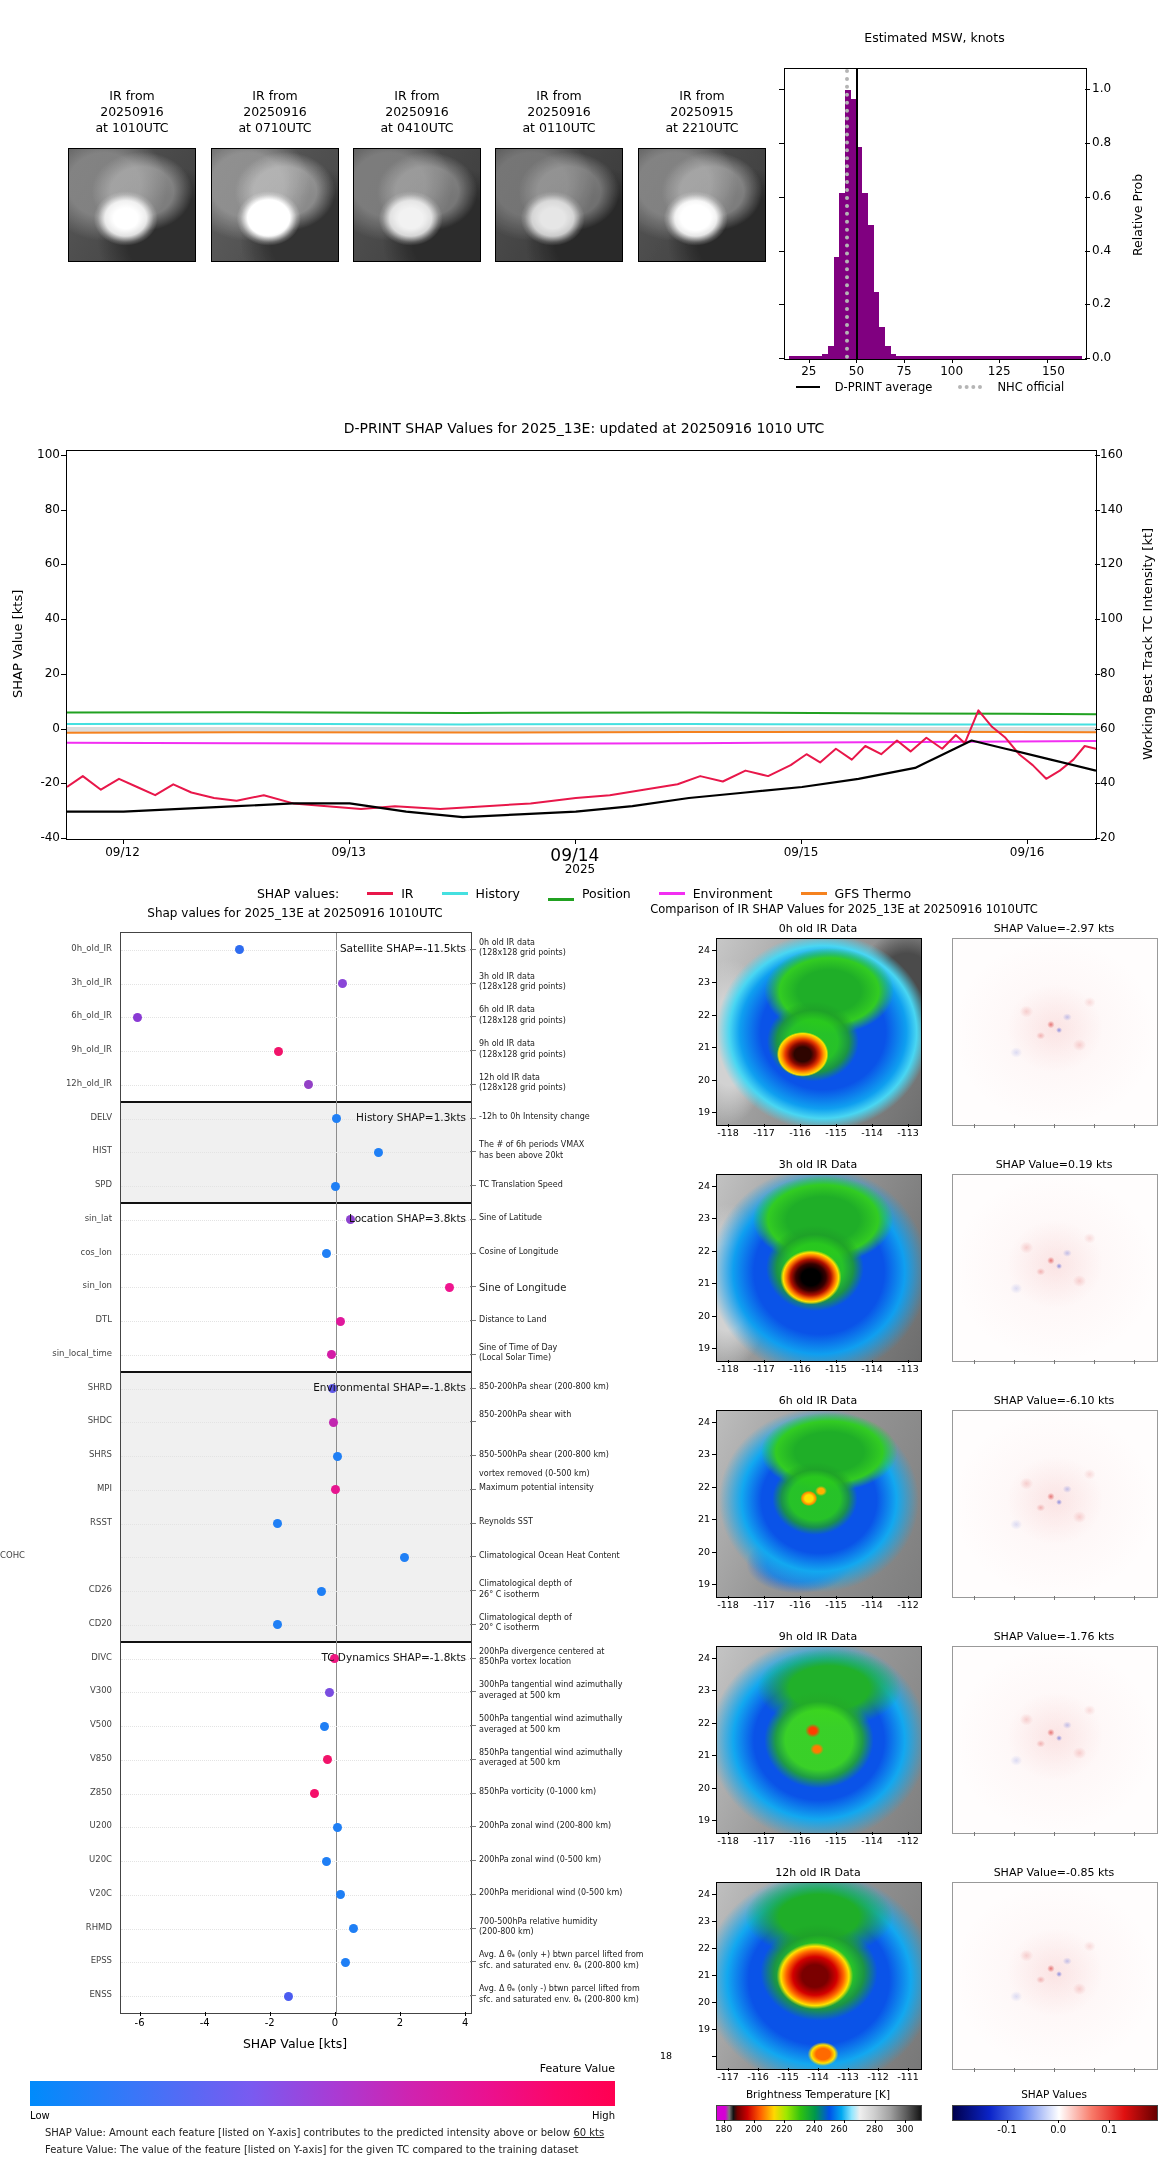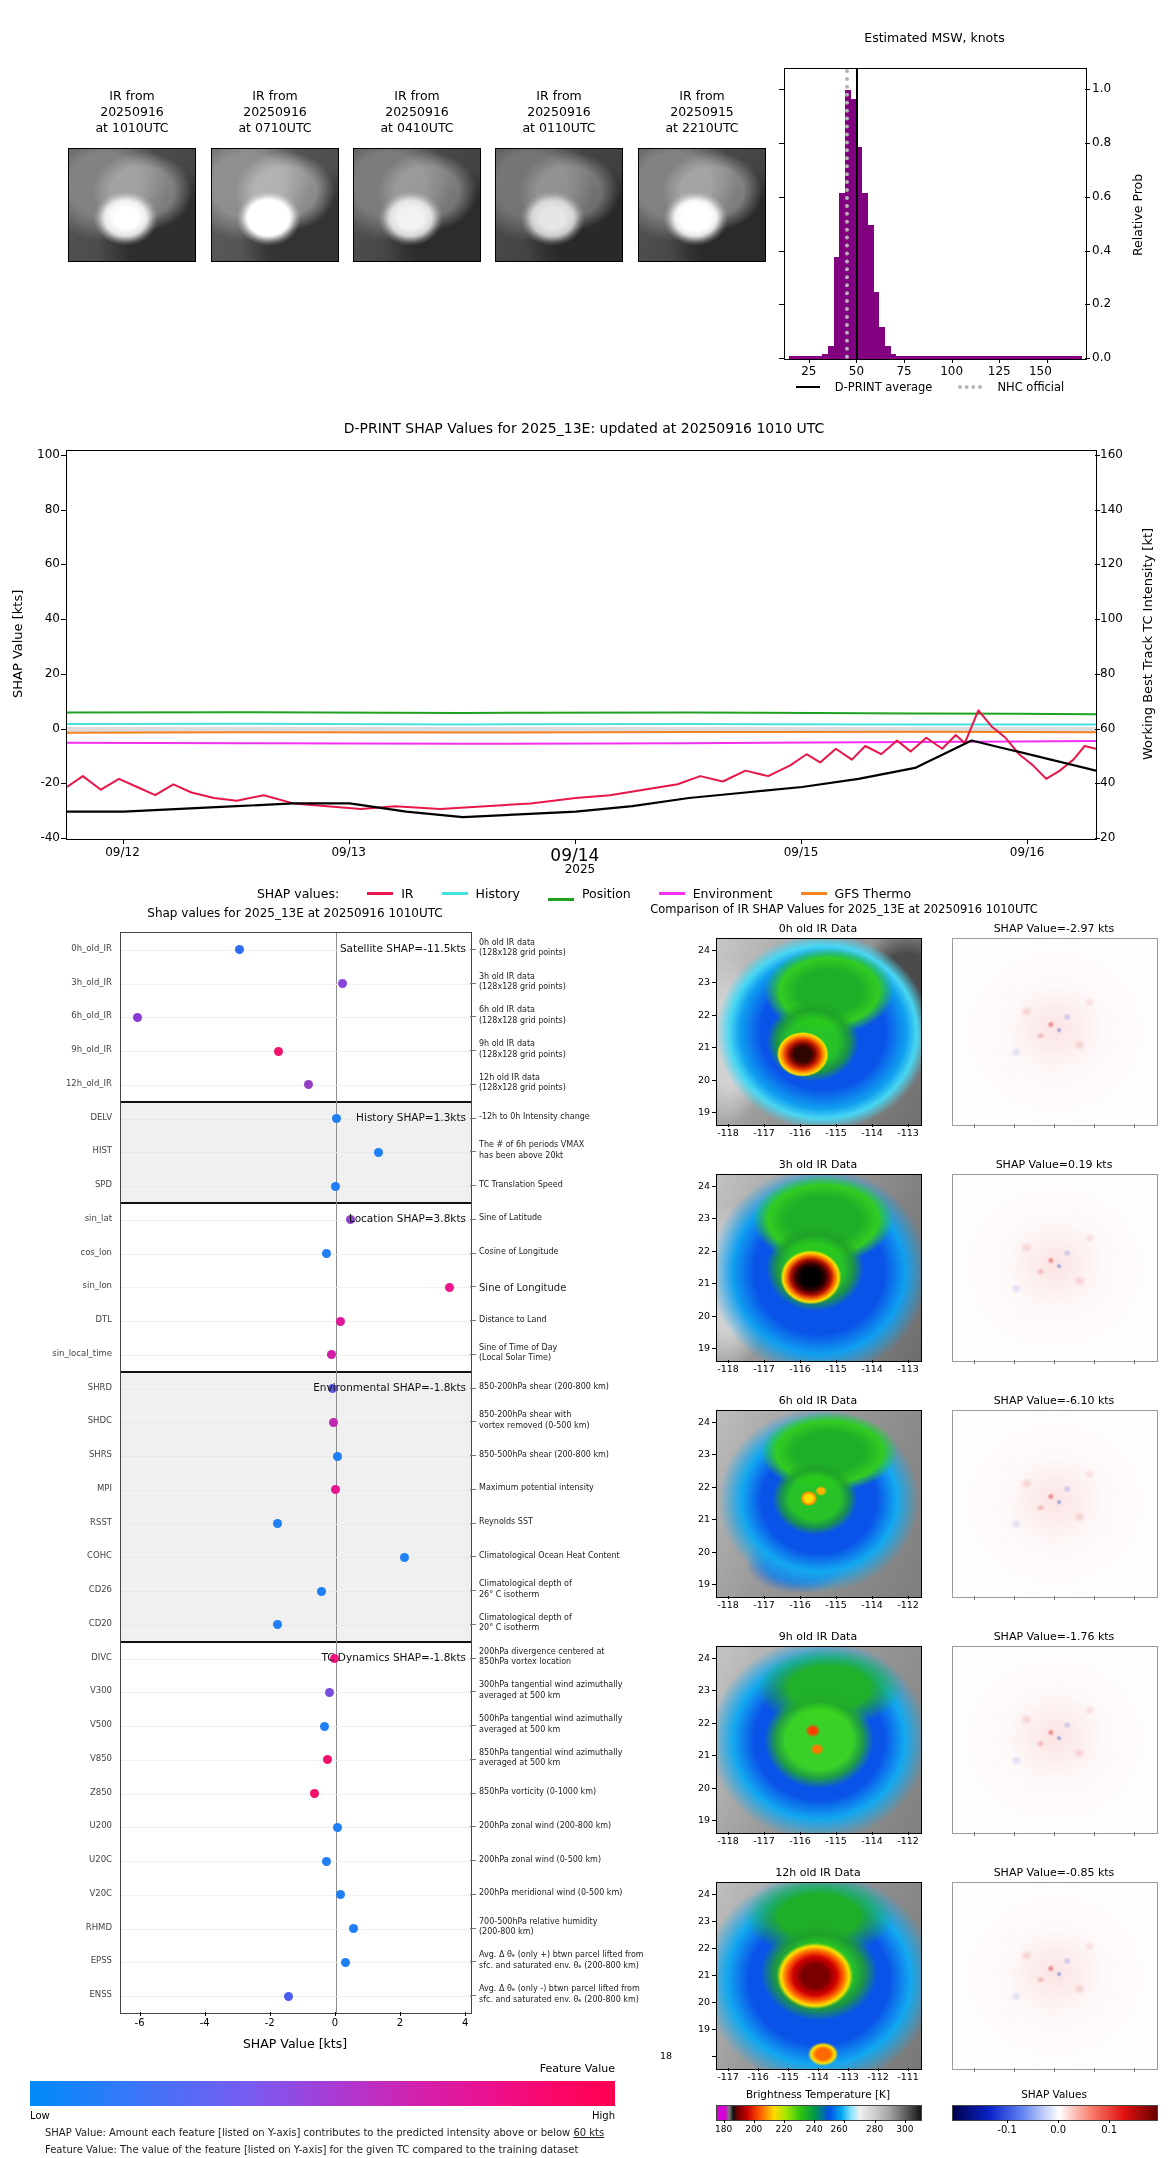--- a/index.html
+++ b/index.html
@@ -280,21 +280,21 @@
 <div style="position: absolute; left: 790.766px; top: 364px; width: 36px; text-align: center; font-size: 12px;">25</div>
     <div style="position: absolute; left: 808.766px; top: 359px; width: 1px; height: 4px; background: rgb(0, 0, 0);"></div>
     <div style="position: absolute; left: 838.392px; top: 364px; width: 36px; text-align: center; font-size: 12px;">50</div>
     <div style="position: absolute; left: 856.392px; top: 359px; width: 1px; height: 4px; background: rgb(0, 0, 0);"></div>
     <div style="position: absolute; left: 886.019px; top: 364px; width: 36px; text-align: center; font-size: 12px;">75</div>
     <div style="position: absolute; left: 904.019px; top: 359px; width: 1px; height: 4px; background: rgb(0, 0, 0);"></div>
     <div style="position: absolute; left: 933.646px; top: 364px; width: 36px; text-align: center; font-size: 12px;">100</div>
     <div style="position: absolute; left: 951.646px; top: 359px; width: 1px; height: 4px; background: rgb(0, 0, 0);"></div>
     <div style="position: absolute; left: 981.272px; top: 364px; width: 36px; text-align: center; font-size: 12px;">125</div>
     <div style="position: absolute; left: 999.272px; top: 359px; width: 1px; height: 4px; background: rgb(0, 0, 0);"></div>
-    <div style="position: absolute; left: 1028.9px; top: 364px; width: 36px; text-align: left; font-size: 12px;">150</div>
+    <div style="position: absolute; left: 1028.9px; top: 364px; width: 36px; text-align: right; font-size: 12px;">150</div>
     <div style="position: absolute; left: 1046.9px; top: 359px; width: 1px; height: 4px; background: rgb(0, 0, 0);"></div>
     <div style="position: absolute; left: 1092px; top: 350px; width: 34px; font-size: 12px;">0.0</div>
     <div style="position: absolute; left: 1085px; top: 358px; width: 5px; height: 1px; background: rgb(0, 0, 0);"></div>
     <div style="position: absolute; left: 779px; top: 358px; width: 5px; height: 1px; background: rgb(0, 0, 0);"></div>
     <div style="position: absolute; left: 1092px; top: 296.296px; width: 34px; font-size: 12px;">0.2</div>
     <div style="position: absolute; left: 1085px; top: 304.296px; width: 5px; height: 1px; background: rgb(0, 0, 0);"></div>
     <div style="position: absolute; left: 779px; top: 304.296px; width: 5px; height: 1px; background: rgb(0, 0, 0);"></div>
     <div style="position: absolute; left: 1092px; top: 242.593px; width: 34px; font-size: 12px;">0.4</div>
     <div style="position: absolute; left: 1085px; top: 250.593px; width: 5px; height: 1px; background: rgb(0, 0, 0);"></div>
     <div style="position: absolute; left: 779px; top: 250.593px; width: 5px; height: 1px; background: rgb(0, 0, 0);"></div>
@@ -422,39 +422,39 @@
     </div>
     <div style="position: absolute; left: 470px; top: 1353.88px; width: 6px; height: 1px; background: rgb(119, 119, 119);"></div>
     <div style="position: absolute; left: 0px; top: 1381.62px; width: 112px; text-align: right; font-size: 8.5px; color: rgb(68, 68, 68);">SHRD</div>
     <div style="position: absolute; left: 479px; top: 1382.12px; width: 250px; font-size: 8px; line-height: 1.32; color: rgb(34, 34, 34);">
       <div style="position: relative;">850-200hPa shear (200-800 km)</div>
     </div>
     <div style="position: absolute; left: 470px; top: 1387.62px; width: 6px; height: 1px; background: rgb(119, 119, 119);"></div>
     <div style="position: absolute; left: 0px; top: 1415.38px; width: 112px; text-align: right; font-size: 8.5px; color: rgb(68, 68, 68);">SHDC</div>
     <div style="position: absolute; left: 479px; top: 1410.38px; width: 250px; font-size: 8px; line-height: 1.32; color: rgb(34, 34, 34);">
       <div style="position: relative;">850-200hPa shear with</div>
-      <div style="position: relative;">vortex removed (0-500 km)</div>
+      <div style="position: relative; margin-top: 48px;">vortex removed (0-500 km)</div>
     </div>
     <div style="position: absolute; left: 470px; top: 1421.38px; width: 6px; height: 1px; background: rgb(119, 119, 119);"></div>
     <div style="position: absolute; left: 0px; top: 1449.12px; width: 112px; text-align: right; font-size: 8.5px; color: rgb(68, 68, 68);">SHRS</div>
     <div style="position: absolute; left: 479px; top: 1449.62px; width: 250px; font-size: 8px; line-height: 1.32; color: rgb(34, 34, 34);">
       <div style="position: relative;">850-500hPa shear (200-800 km)</div>
     </div>
     <div style="position: absolute; left: 470px; top: 1455.12px; width: 6px; height: 1px; background: rgb(119, 119, 119);"></div>
     <div style="position: absolute; left: 0px; top: 1482.88px; width: 112px; text-align: right; font-size: 8.5px; color: rgb(68, 68, 68);">MPI</div>
     <div style="position: absolute; left: 479px; top: 1483.38px; width: 250px; font-size: 8px; line-height: 1.32; color: rgb(34, 34, 34);">
       <div style="position: relative;">Maximum potential intensity</div>
     </div>
     <div style="position: absolute; left: 470px; top: 1488.88px; width: 6px; height: 1px; background: rgb(119, 119, 119);"></div>
     <div style="position: absolute; left: 0px; top: 1516.62px; width: 112px; text-align: right; font-size: 8.5px; color: rgb(68, 68, 68);">RSST</div>
     <div style="position: absolute; left: 479px; top: 1517.12px; width: 250px; font-size: 8px; line-height: 1.32; color: rgb(34, 34, 34);">
       <div style="position: relative;">Reynolds SST</div>
     </div>
     <div style="position: absolute; left: 470px; top: 1522.62px; width: 6px; height: 1px; background: rgb(119, 119, 119);"></div>
-    <div style="position: absolute; left: 0px; top: 1550.38px; width: 112px; text-align: right; font-size: 8.5px; color: rgb(68, 68, 68);">COHC</div>
+    <div style="position: absolute; left: 0px; top: 1550.38px; width: 112px; font-size: 8.5px; color: rgb(68, 68, 68);">COHC</div>
     <div style="position: absolute; left: 479px; top: 1550.88px; width: 250px; font-size: 8px; line-height: 1.32; color: rgb(34, 34, 34);">
       <div style="position: relative;">Climatological Ocean Heat Content</div>
     </div>
     <div style="position: absolute; left: 470px; top: 1556.38px; width: 6px; height: 1px; background: rgb(119, 119, 119);"></div>
     <div style="position: absolute; left: 0px; top: 1584.12px; width: 112px; text-align: right; font-size: 8.5px; color: rgb(68, 68, 68);">CD26</div>
     <div style="position: absolute; left: 479px; top: 1579.12px; width: 250px; font-size: 8px; line-height: 1.32; color: rgb(34, 34, 34);">
       <div style="position: relative;">Climatological depth of</div>
       <div style="position: relative;">26° C isotherm</div>
     </div>
     <div style="position: absolute; left: 470px; top: 1590.12px; width: 6px; height: 1px; background: rgb(119, 119, 119);"></div>

